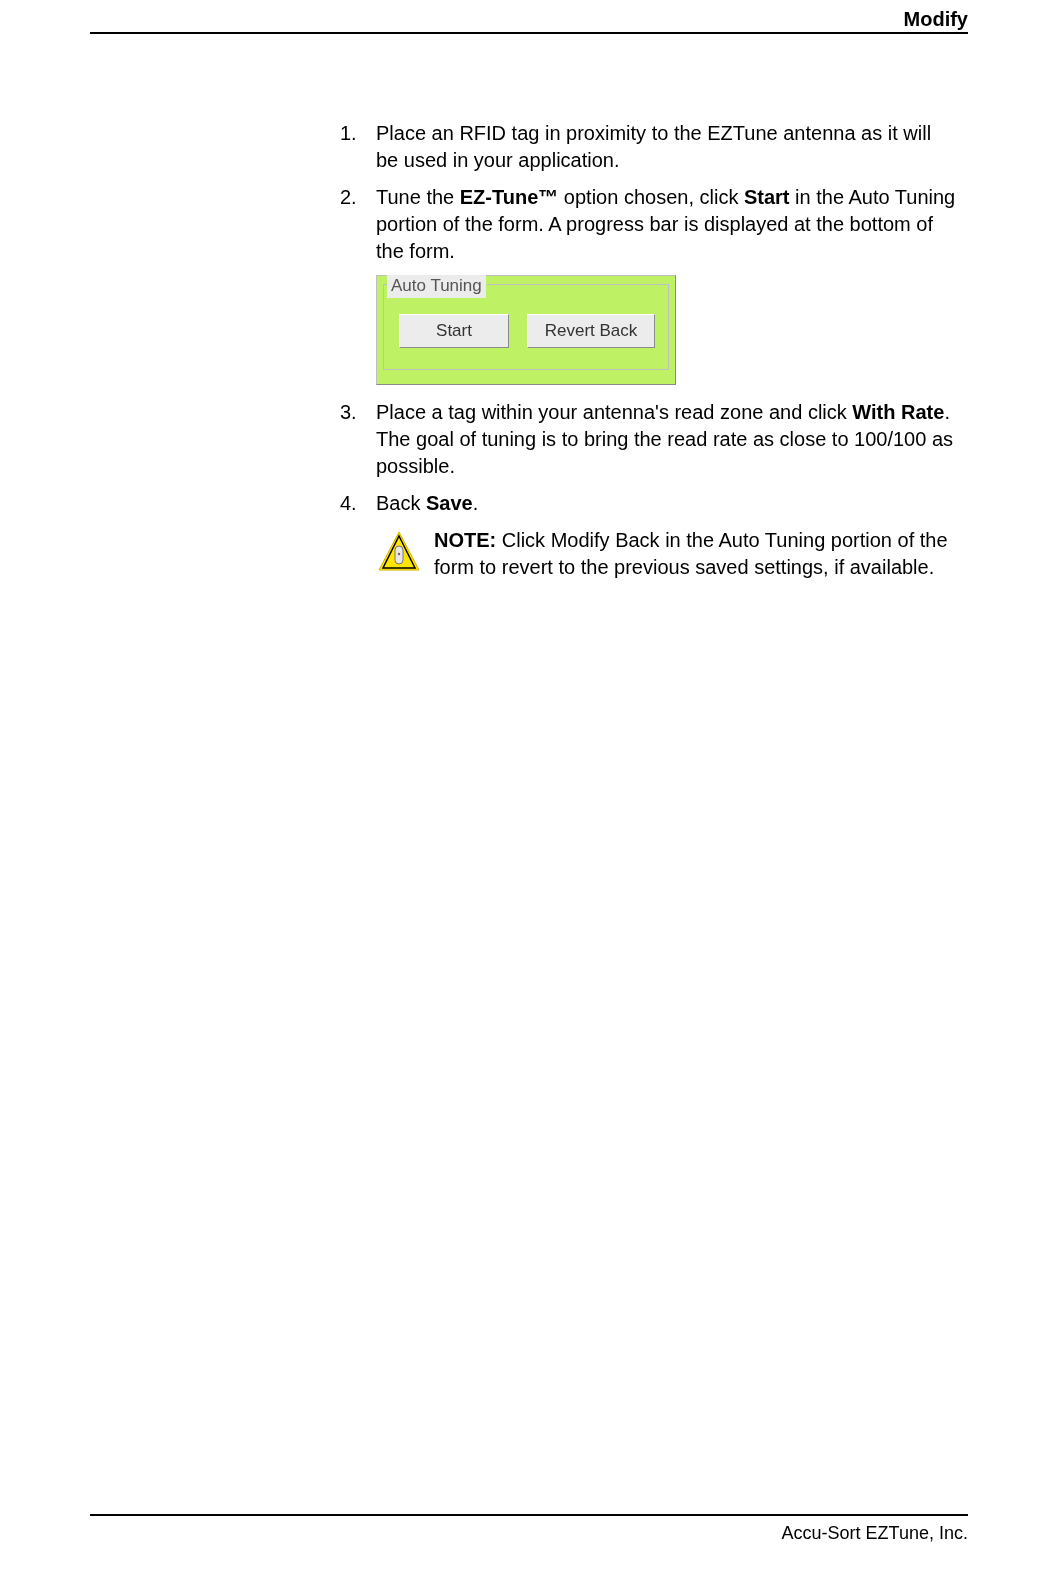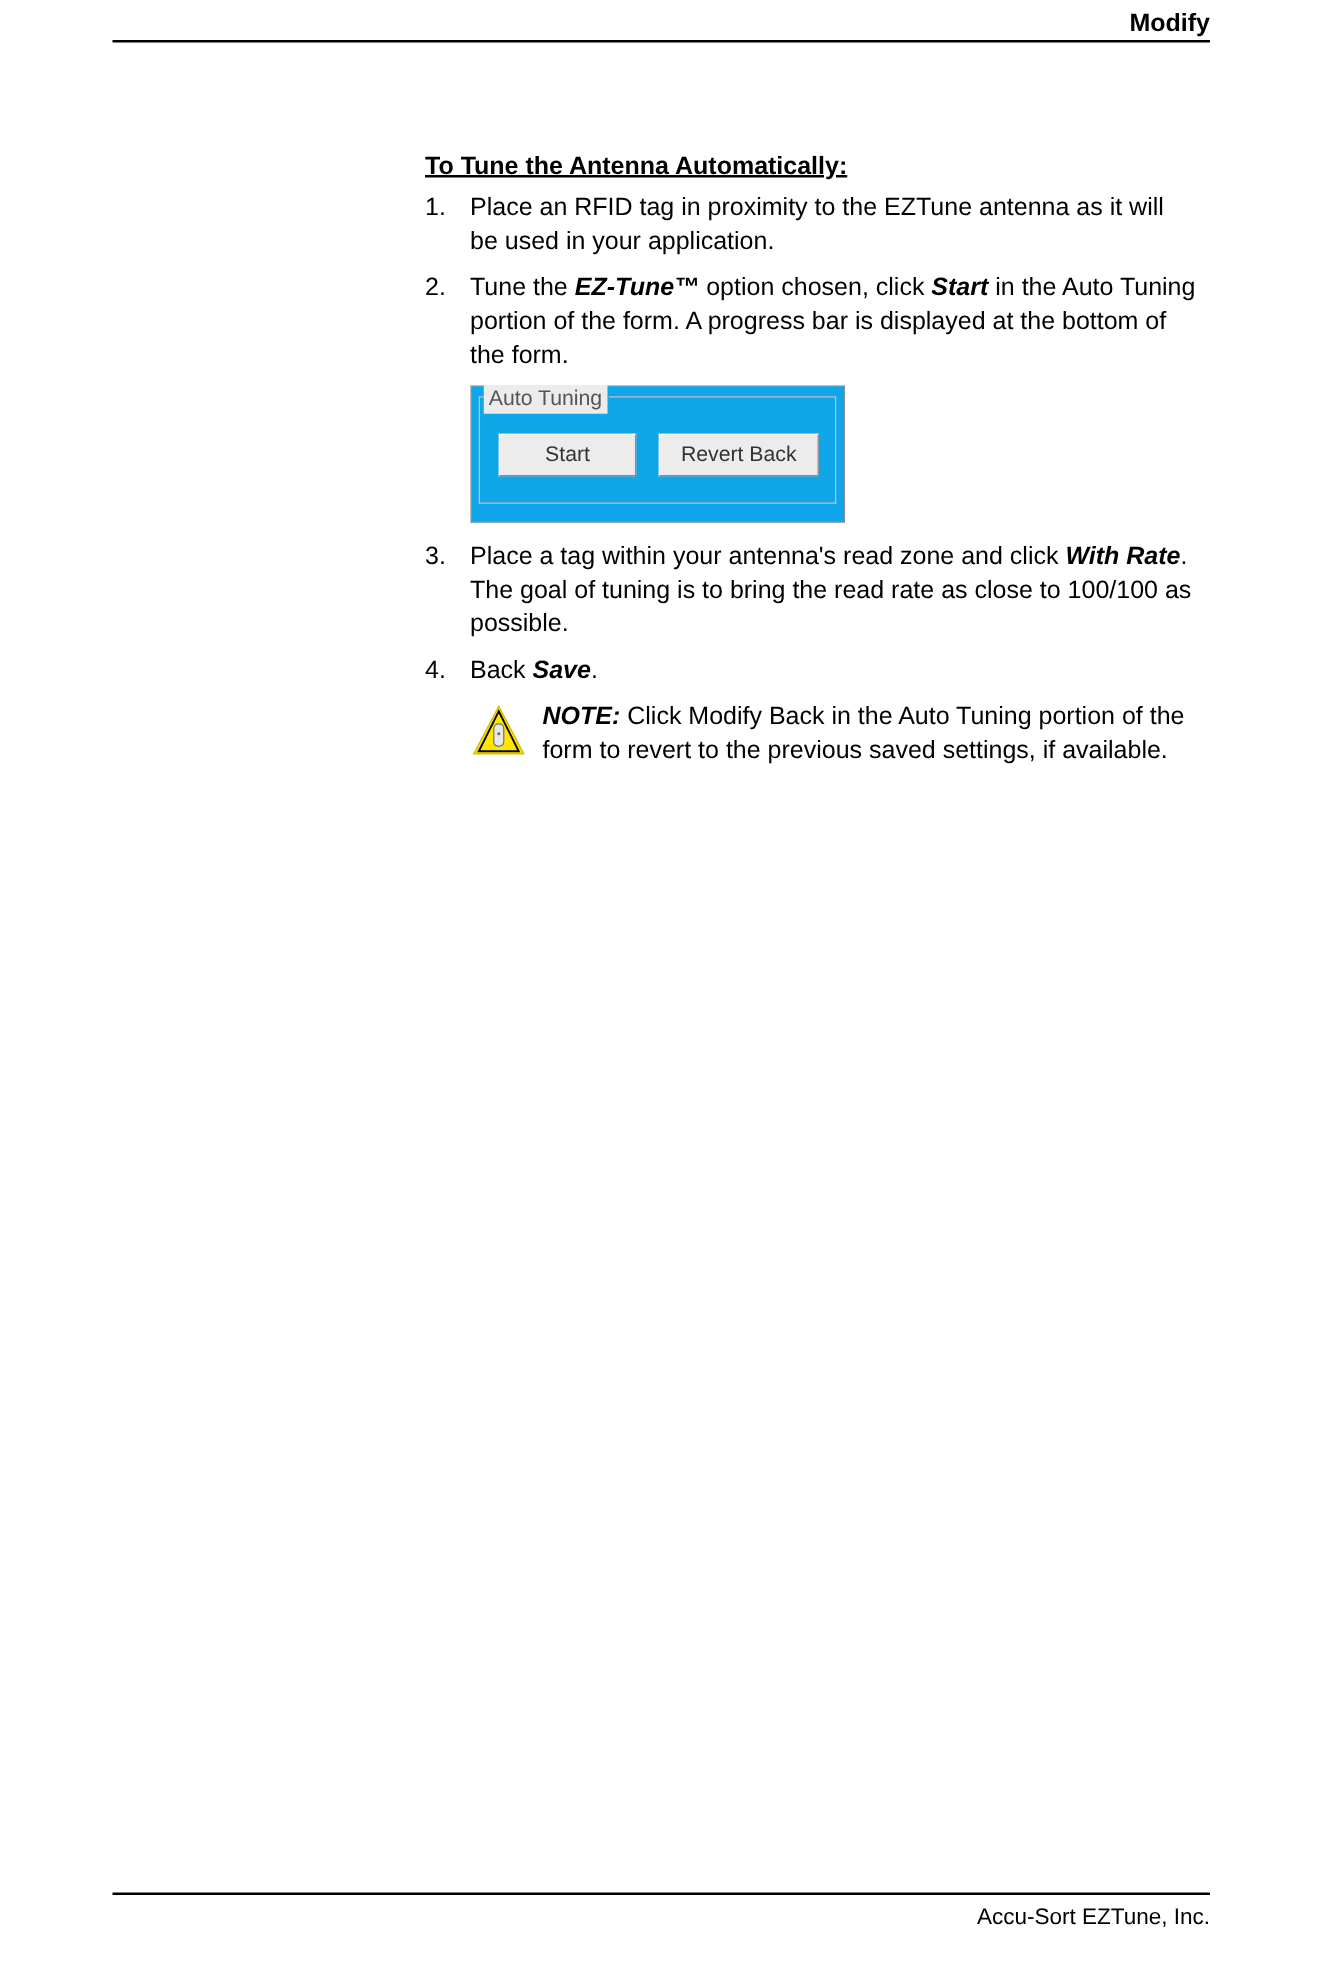--- a/index.html
+++ b/index.html
@@ -6,23 +6,23 @@
   html, body { width: 1058px; height: 1572px; background: #fff; font-family: Arial, Helvetica, sans-serif; color: #000; }
   .page { width: 1058px; height: 1572px; position: relative; padding: 0 45px; }
   .header-line { position: absolute; top: 32px; left: 90px; right: 90px; border-bottom: 2px solid #000; }
   .header-label { position: absolute; top: 8px; right: 90px; font-weight: bold; font-size: 20px; }
   .content { position: absolute; top: 120px; left: 340px; right: 100px; font-size: 20px; line-height: 1.35; }
   .section-title { font-weight: bold; text-decoration: underline; margin-bottom: 6px; }
   ol { list-style: none; padding-left: 0; }
   ol > li { display: flex; margin-bottom: 10px; }
   ol > li .num { width: 36px; flex-shrink: 0; }
   ol > li .body { flex: 1; }
-  .bold { font-weight: bold; font-style: italic; }
+  .bold { font-weight: bold; }
   .figure { margin: 8px 0 14px 36px; width: 300px; }
-  .panel { background: #0ea5e9; border: 1px solid #bfbfbf; border-right-color: #8a8a8a; border-bottom-color: #8a8a8a; width: 300px; height: 110px; position: relative; }
+  .panel { background: #bef264; border: 1px solid #bfbfbf; border-right-color: #8a8a8a; border-bottom-color: #8a8a8a; width: 300px; height: 110px; position: relative; }
   .panel-legend { position: absolute; top: -1px; left: 10px; background: #ececec; color: #555; font-size: 17px; padding: 0 4px; }
   .panel-inner { position: absolute; top: 8px; left: 6px; right: 6px; bottom: 14px; border: 1px solid #bfbfbf; border-top: none; }
   .panel-border-top-left { position: absolute; top: 8px; left: 6px; width: 4px; border-top: 1px solid #bfbfbf; }
   .panel-border-top-right { position: absolute; top: 8px; left: 110px; right: 6px; border-top: 1px solid #bfbfbf; }
   .btn-row { position: absolute; top: 38px; left: 22px; display: flex; gap: 18px; }
   .win-btn { width: 110px; height: 34px; background: #ececec; border: 1px solid #8a8a8a; border-top-color: #fff; border-left-color: #fff; font-size: 17px; color: #333; display: flex; align-items: center; justify-content: center; cursor: default; }
   .win-btn.wide { width: 128px; }
   .note-row { display: flex; margin-top: 6px; margin-left: 36px; }
   .note-icon { width: 52px; flex-shrink: 0; padding-top: 2px; }
   .note-icon svg { display: block; }
@@ -31,21 +31,20 @@
   .footer-label { position: absolute; bottom: 28px; right: 90px; font-size: 18px; }
 </style>
 </head>
 <body>
 
 <div class="page">
   <div class="header-line"></div>
   <div class="header-label">Modify</div>
 
   <div class="content">
-    <div class="section-title">To Tune the Antenna Automatically:</div>
 
     <ol>
       <li>
         <span class="num">1.</span>
         <span class="body">
           <span>Place an RFID tag in proximity to the EZTune antenna as it will be used in your application.</span>
         </span>
       </li>
 
       <li>

